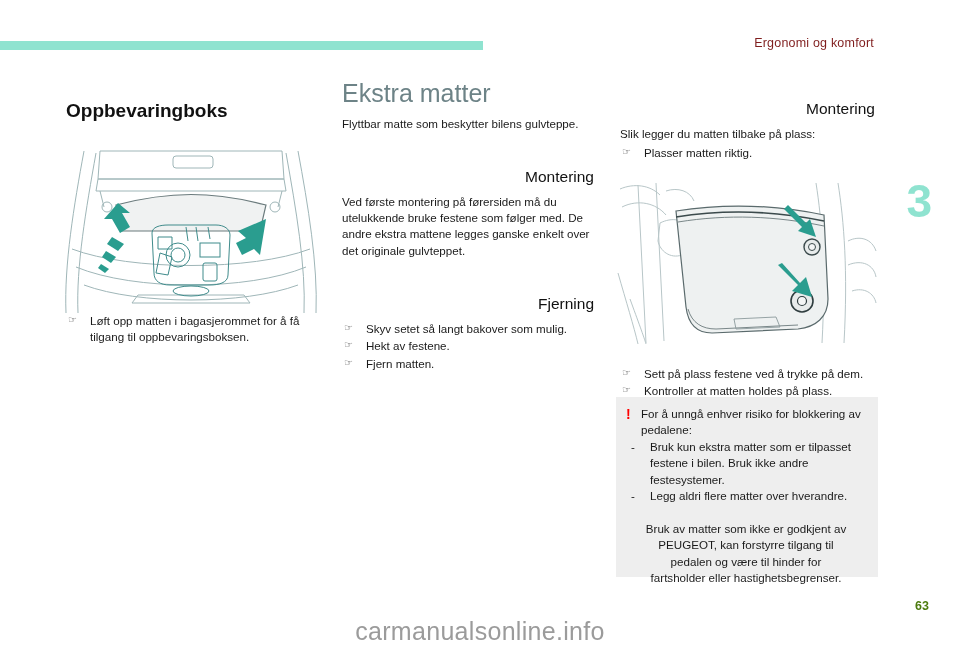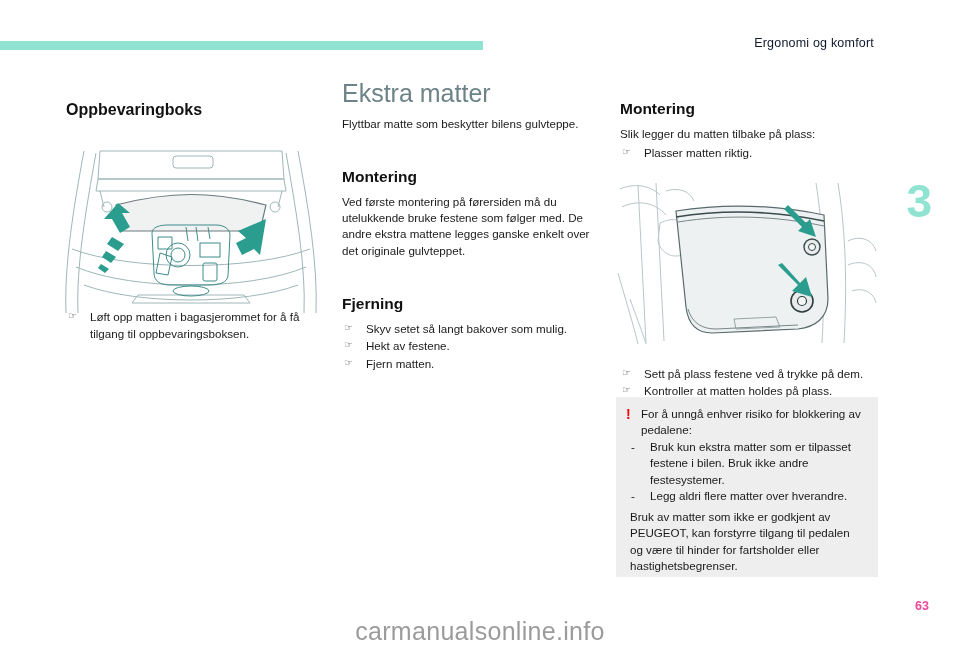--- a/index.html
+++ b/index.html
@@ -24,21 +24,21 @@
     top: 41px;
     width: 483px;
     height: 9px;
     background: #8fe3d0;
   }
   #section-title {
     position: absolute;
     right: 86px;
     top: 36px;
     font-size: 12.5px;
-    color: #0f172a;
+    color: #7f1d1d;
     letter-spacing: .2px;
     white-space: nowrap;
   }
 
   
   #chapter-tab {
     position: absolute;
     right: 28px;
     top: 178px;
     font-size: 46px;
@@ -58,24 +58,25 @@
 
   h2.big {
     font-size: 25px;
     font-weight: normal;
     color: #6d8387;
     margin: 0 0 8px 0;
     line-height: 1.1;
   }
   h3.sub {
     font-size: 15.5px;
-    font-weight: bold;
+    font-weight: normal;
     color: #111;
     margin: 0 0 7px 0;
     line-height: 1.2;
+    text-align: right;
   }
   p.body {
     font-size: 11.6px;
     line-height: 1.42;
     margin: 0 0 10px 0;
     color: #1a1a1a;
   }
   .spacer-sm { height: 14px; }
   .spacer-md { height: 26px; }
   .spacer-lg { height: 40px; }
@@ -139,35 +140,36 @@
     position: absolute;
     left: 0;
     top: -1px;
     color: #ff0000;
     font-weight: bold;
     font-size: 14px;
   }
   #warning-box p.warn-tail {
     font-size: 11.6px;
     line-height: 1.42;
-    margin: 4px;
+    margin: 16px;
+    text-align: center;
   }
 
   
   .illus { position: absolute; }
   #illus-trunk { left: 60px; top: 145px; width: 262px; height: 170px; }
   #illus-mat   { left: 616px; top: 181px; width: 262px; height: 164px; }
 
   
   #page-number {
     position: absolute;
     right: 31px;
     bottom: 36px;
     font-size: 12.5px;
-    color: #ec4899;
+    color: #4d7c0f;
     font-weight: bold;
   }
   #watermark {
     position: absolute;
     left: 0;
     right: 0;
     bottom: 3px;
     text-align: center;
     font-size: 25px;
     color: #9b9b9b;
@@ -176,21 +178,21 @@
 </style>
 </head>
 <body>
 
 <div id="top-rule"></div>
 <div id="section-title">Ergonomi og komfort</div>
 
 <div id="chapter-tab">3</div>
 
 <div class="col" id="col-left">
-  <h2 style="font-size:16px;font-weight:bold;color:#111;margin:0;line-height:1.2;">Oppbevaringboks</h2>
+  <h2 style="font-size:19px;font-weight:bold;color:#111;margin:0;line-height:1.2;">Oppbevaringboks</h2>
 
   <div style="height:190px;"></div>
 
   <ul class="hand">
     <li>
       <span class="hand-glyph">☞</span>
       <span>Løft opp matten i bagasjerommet for å få tilgang til oppbevaringsboksen.</span>
     </li>
   </ul>
 

